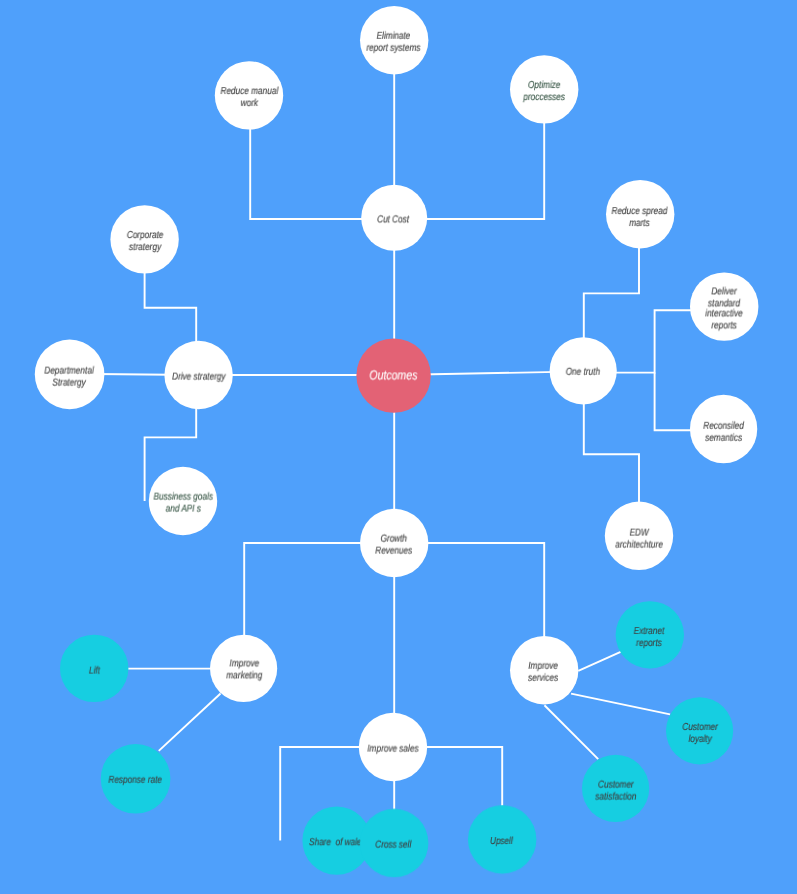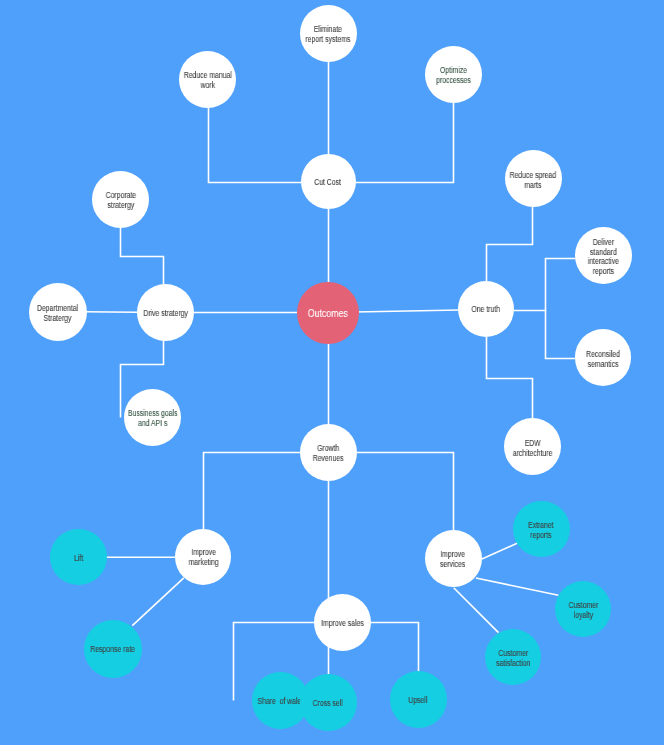--- a/index.html
+++ b/index.html
@@ -9,21 +9,21 @@
     background:#4fa0fb;
     font-family:"Liberation Sans","DejaVu Sans",sans-serif;
   }
   #canvas{position:relative;width:664px;height:745px;background:#4fa0fb;overflow:hidden;}
   #links{position:absolute;left:0;top:0;width:664px;height:745px;}
   #links .link{fill:none;stroke:#ffffff;stroke-width:1.6;stroke-linecap:butt;stroke-linejoin:miter;}
   #nodes{position:absolute;left:0;top:0;width:664px;height:745px;}
   .node{
     position:absolute;border-radius:50%;
     display:flex;align-items:center;justify-content:center;
-    text-align:center;box-sizing:border-box;
+    text-align:center;box-sizing:border-box;font-style:italic;
   }
   .node .lbl{
     display:inline-block;
     text-align:center;
     position:relative;
     transform:scaleX(0.806);
     will-change:transform;
     font-weight:400;
   }
   .node .ln{display:block;white-space:pre;}
@@ -182,21 +182,21 @@
       <span class="lbl tx-dark" style="font-size:8.5px;line-height:9.503px;top:1.4px;">
           <span class="ln">Customer</span>
           <span class="ln">loyalty</span>
         </span>
     </div>
     <div class="node fill-teal" style="left:84.05px;top:620.05px;width:57.5px;height:57.5px;">
       <span class="lbl tx-dark" style="font-size:8.5px;line-height:9.503px;top:1.4px;">
           <span class="ln">Response rate</span>
         </span>
     </div>
-    <div class="node fill-white" style="left:314px;top:593.9px;width:57px;height:57px;">
+    <div class="node fill-white" style="left:299px;top:593.9px;width:57px;height:57px;">
       <span class="lbl tx-dark" style="font-size:8.5px;line-height:9.503px;top:1.4px;">
           <span class="ln">Improve sales</span>
         </span>
     </div>
     <div class="node fill-teal" style="left:484.9px;top:629.4px;width:56px;height:56px;">
       <span class="lbl tx-dark" style="font-size:8.5px;line-height:9.503px;top:1.4px;">
           <span class="ln">Customer</span>
           <span class="ln">satisfaction</span>
         </span>
     </div>

